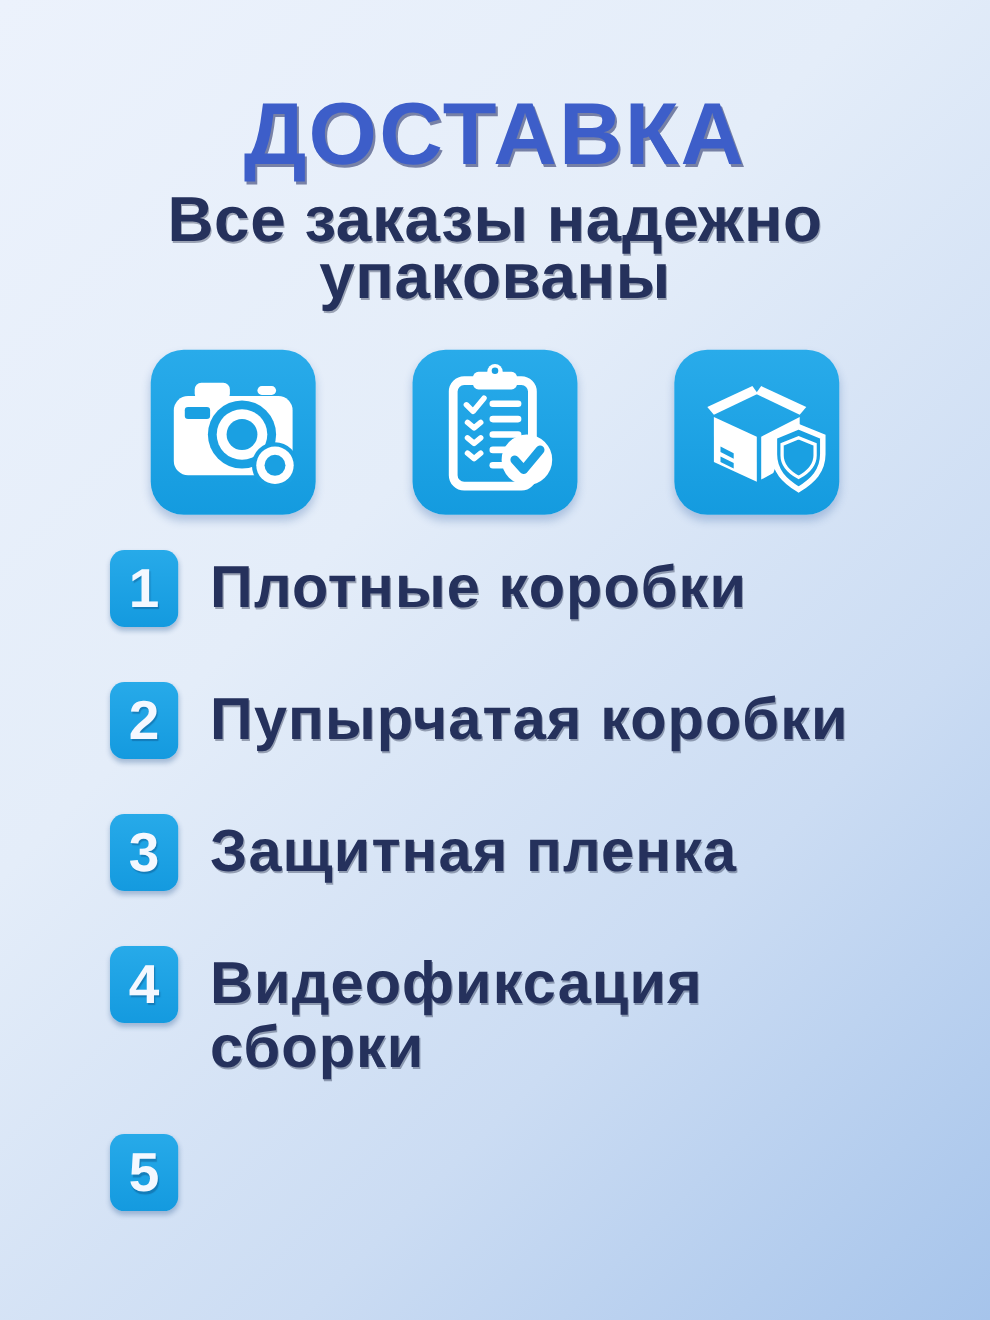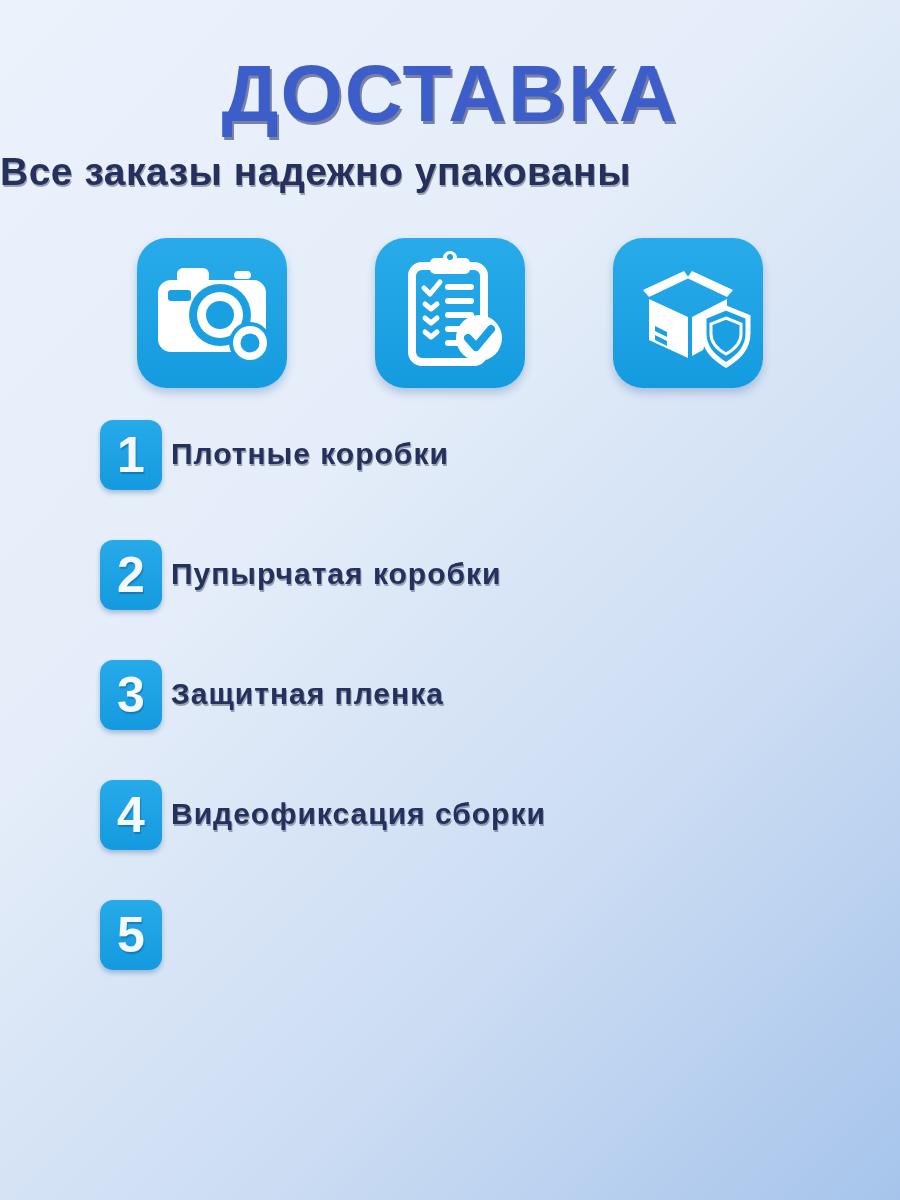--- a/index.html
+++ b/index.html
@@ -6,32 +6,32 @@
   .page{
     position:relative;
     width:900px;height:1200px;
     overflow:hidden;
     background:linear-gradient(135deg,#ecf2fc 0%,#e4edf9 38%,#cbdcf3 70%,#a6c4eb 100%);
     font-family:"Liberation Sans", sans-serif;
     font-weight:bold;
   }
   .title{
     margin:0;
-    padding-top:48px;
+    padding-top:76px;
     text-align:center;
     font-size:80px;
     line-height:92px;
     letter-spacing:2px;
     color:#3d5ec9;
     text-shadow:2px 3px 0 rgba(27,38,96,0.55);
   }
   .subtitle{
     margin-top:6px;
-    text-align:left;
-    font-size:39px;
+    text-align:center;
+    font-size:58px;
     line-height:52px;
     letter-spacing:0.5px;
     color:#25315c;
     text-shadow:1px 2px 0 rgba(12,20,50,0.35);
   }
   .icon-row{
     margin-top:40px;
     display:flex;
     justify-content:center;
     gap:88px;
@@ -59,23 +59,23 @@
     width:62px;height:70px;
     border-radius:13px;
     background:linear-gradient(180deg,#27aae9 0%,#149adf 100%);
     box-shadow:0 3px 5px rgba(30,80,140,0.32);
     color:#f4f8ff;
     font-size:50px;
     display:flex;align-items:center;justify-content:center;
     text-shadow:1px 2px 1px rgba(10,60,110,0.35);
   }
   .label{
-    margin-left:9px;
+    margin-left:29px;
     padding-top:5px;
-    font-size:30px;
+    font-size:54px;
     line-height:58px;
     letter-spacing:1px;
     color:#25315c;
     text-shadow:1px 2px 0 rgba(12,20,50,0.35);
     white-space:pre-line;
     max-width:660px;
   }
 </style>
 </head>
 <body>

